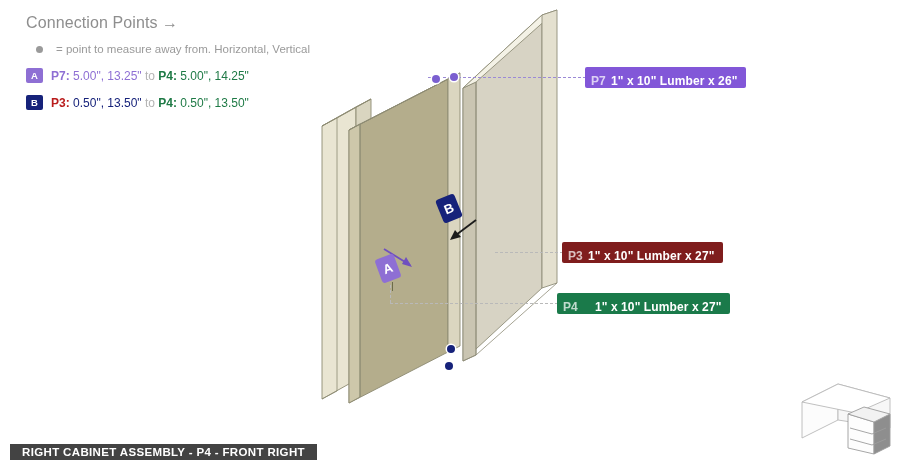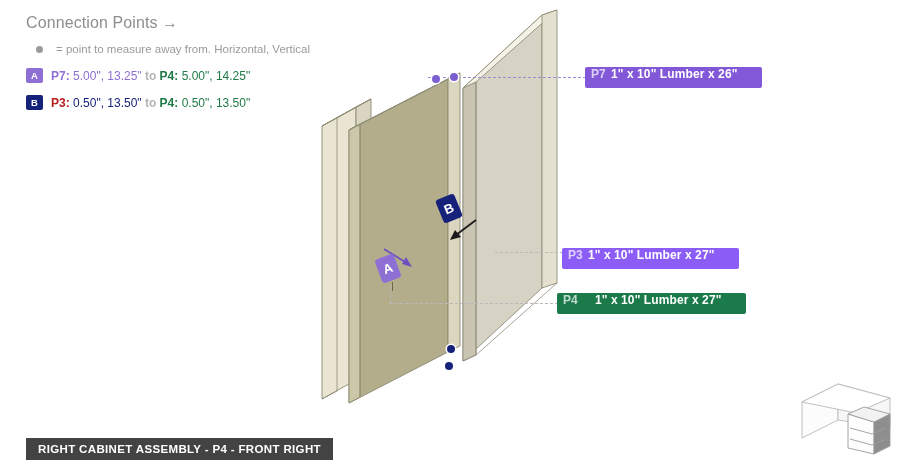--- a/index.html
+++ b/index.html
@@ -60,29 +60,29 @@
     font-size: 9.5px;
     font-weight: bold;
     display: flex;
     align-items: center;
     justify-content: center;
     flex: 0 0 auto;
     letter-spacing: .3px;
   }
   .legend-text { white-space: nowrap; }
   .legend-text b { font-weight: bold; }
-  .to-word { color: #b4b4b4; font-weight: bold; }
+  .to-word { color: #b4b4b4; }
 
   
   .callout {
     position: absolute;
     display: flex;
-    align-items: flex-start;
+    align-items: flex-end;
     height: 21px;
-    padding: 0 25px 0 6px;
+    padding: 0 9px 0 6px;
     border-radius: 2px;
     color: #ffffff;
     font-size: 12px;
     font-weight: bold;
     white-space: nowrap;
     letter-spacing: .1px;
   }
   .callout .pid {
     font-weight: bold;
     margin-right: 5px;
@@ -124,30 +124,29 @@
     position: absolute;
     width: 1px;
     background: #6b6b4a;
   }
 
   
   #footer-bar {
     position: absolute;
     left: 10px;
     bottom: 9px;
-    height: 22px;
+    height: 16px;
     padding: 0 12px;
     background: #434343;
     color: #ffffff;
     font-size: 11.5px;
     font-weight: bold;
     letter-spacing: .35px;
     display: flex;
     align-items: center;
-    margin-left: 16px;
   }
 
   
   #viewport {
     position: absolute;
     inset: 0;
   }
   svg { display: block; }
 </style>
 </head>
@@ -225,21 +224,21 @@
     <line x1="28" y1="2" x2="4" y2="20" stroke="#1b1b1b" stroke-width="1.8"></line>
     <polygon points="2,22 7,12 13,19" fill="#1b1b1b"></polygon>
   </svg>
 </div>
 
 <div class="callout" style="left:585px; top:67px; background:#8257d8;">
   <span class="pid">P7</span>
   <span class="pdesc">1" x 10" Lumber  x 26"</span>
 </div>
 
-<div class="callout" style="left:562px; top:248px; background:#8b5cf6;">
+<div class="callout" style="left:562px; top:242px; background:#7f1d1d;">
   <span class="pid">P3</span>
   <span class="pdesc">1" x 10" Lumber  x 27"</span>
 </div>
 
 <div class="callout" style="left:557px; top:293px; background:#1a7a4a;gap:12px;">
   <span class="pid">P4</span>
   <span class="pdesc">1" x 10" Lumber  x 27"</span>
 </div>
 
 <svg style="position:absolute; left:786px; top:368px; width:112px; height:92px;" viewBox="0 0 112 92">

